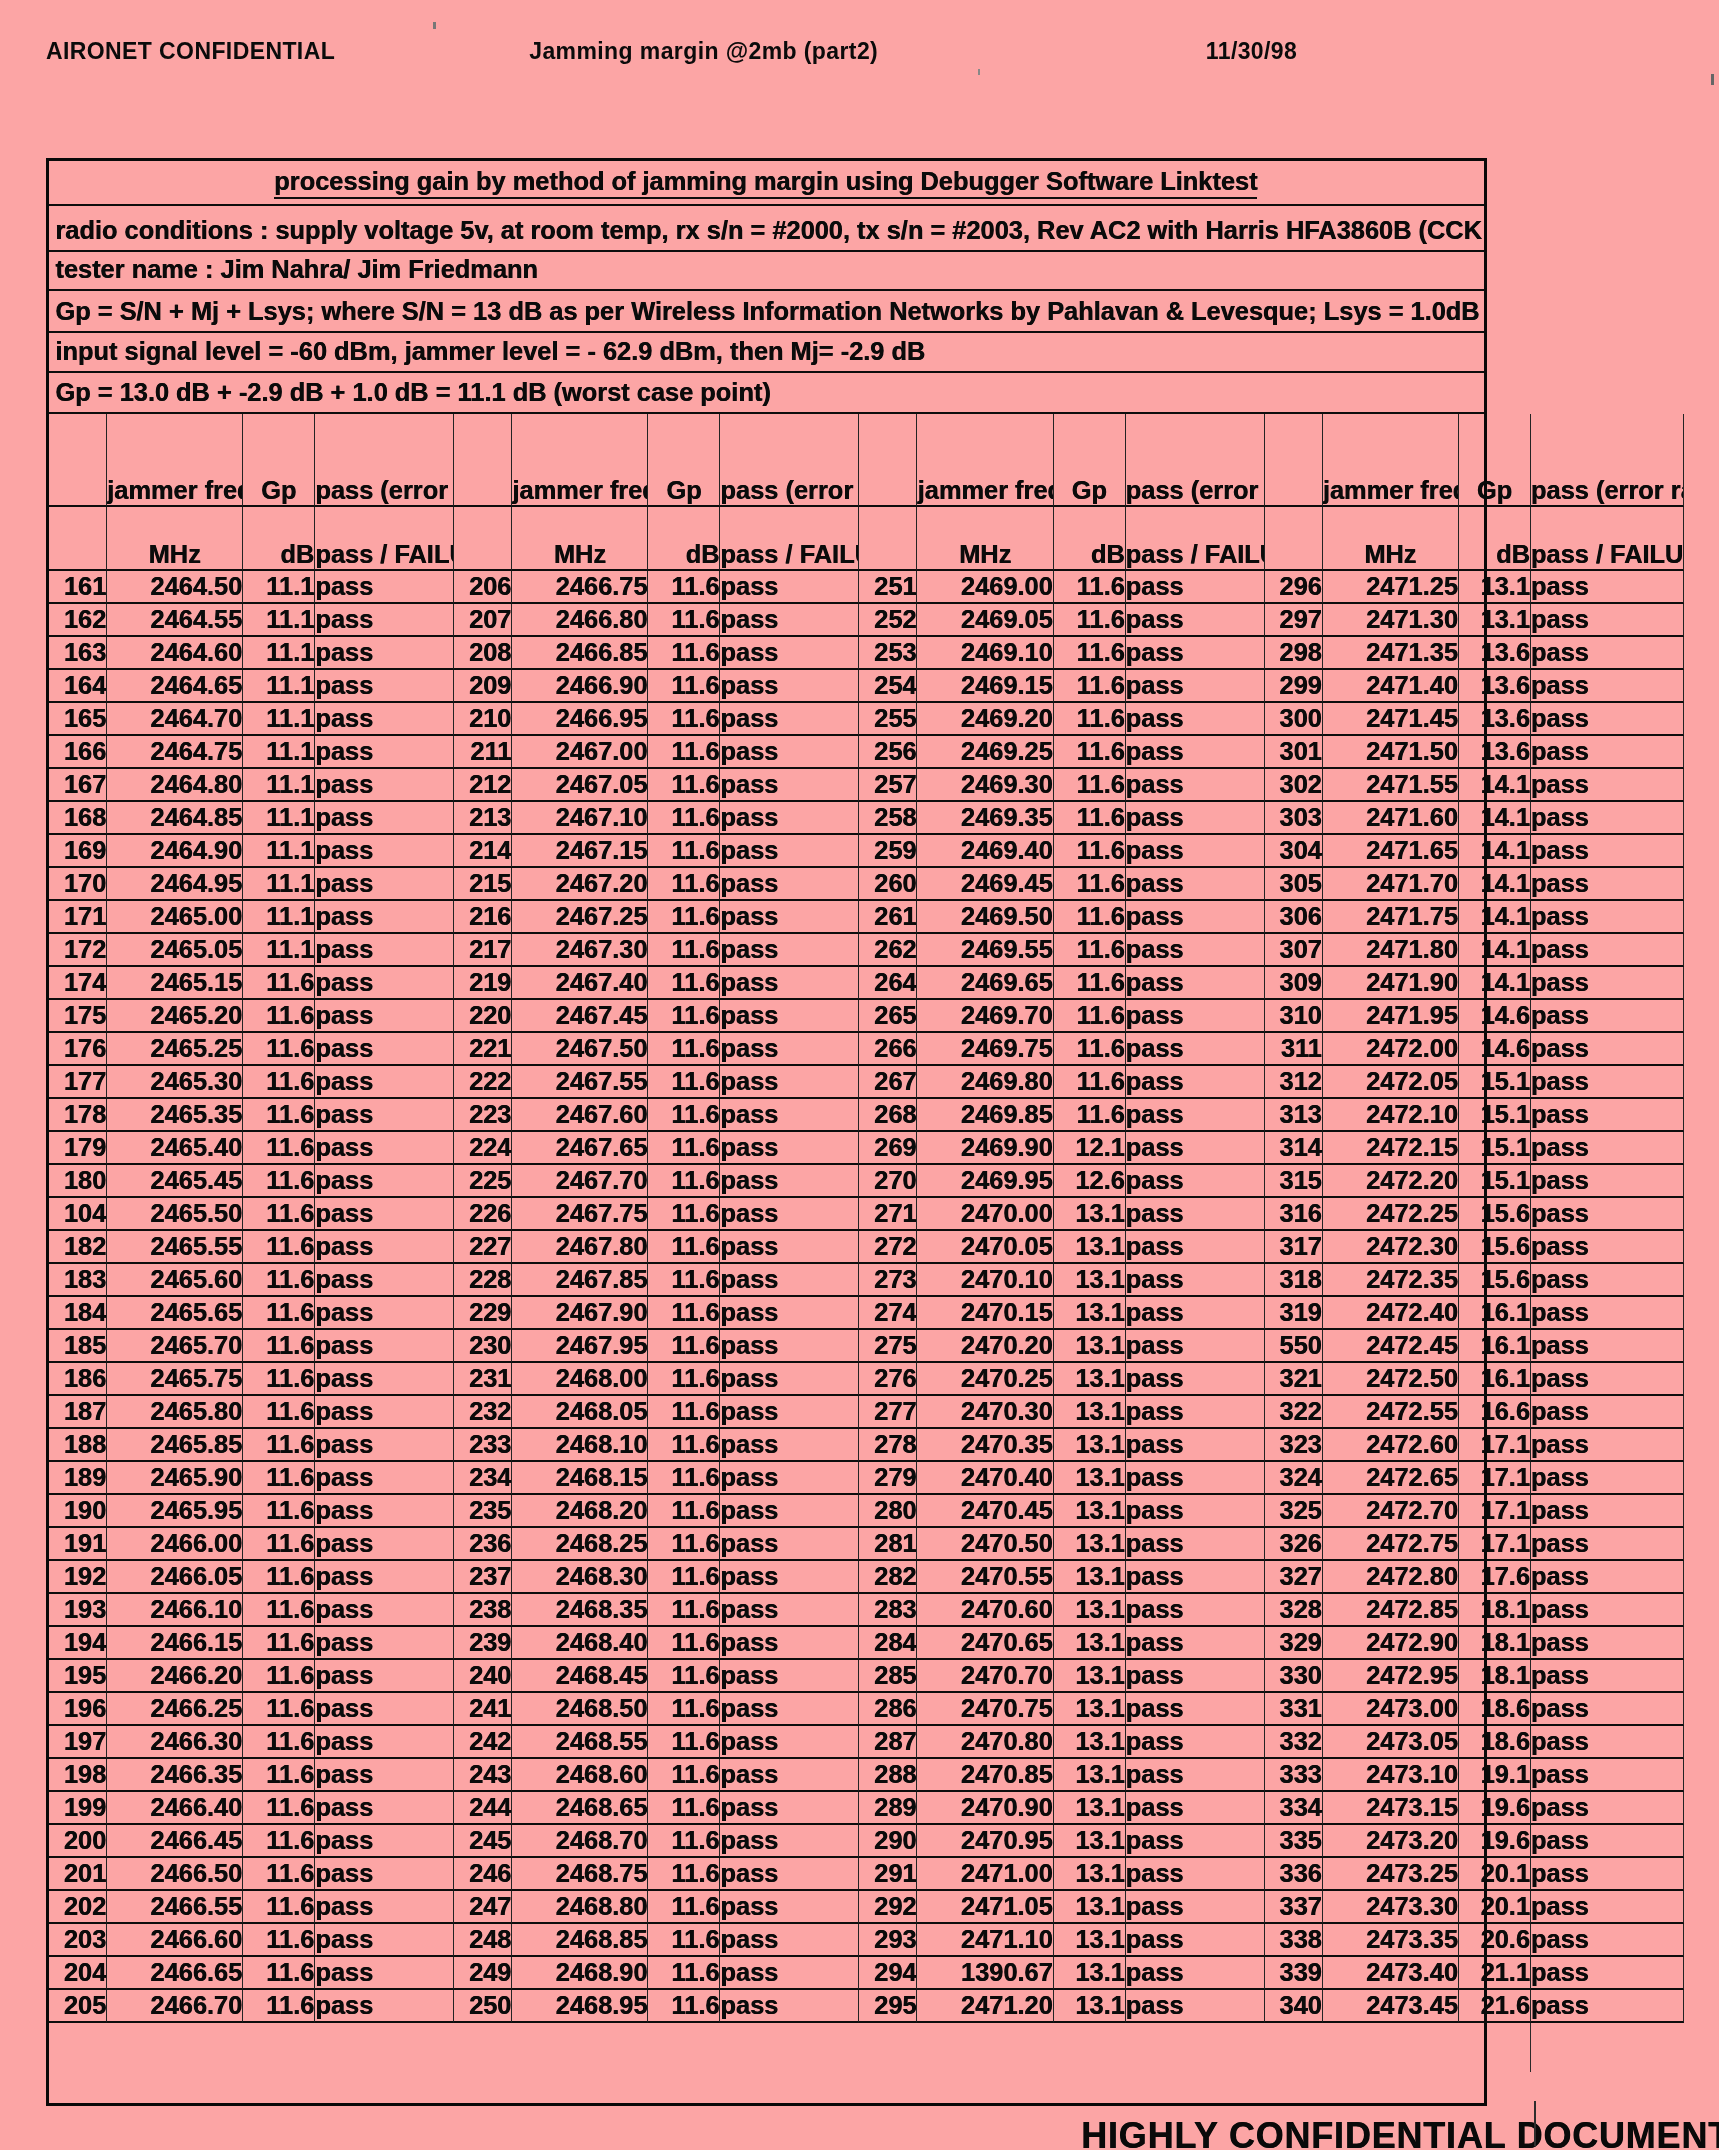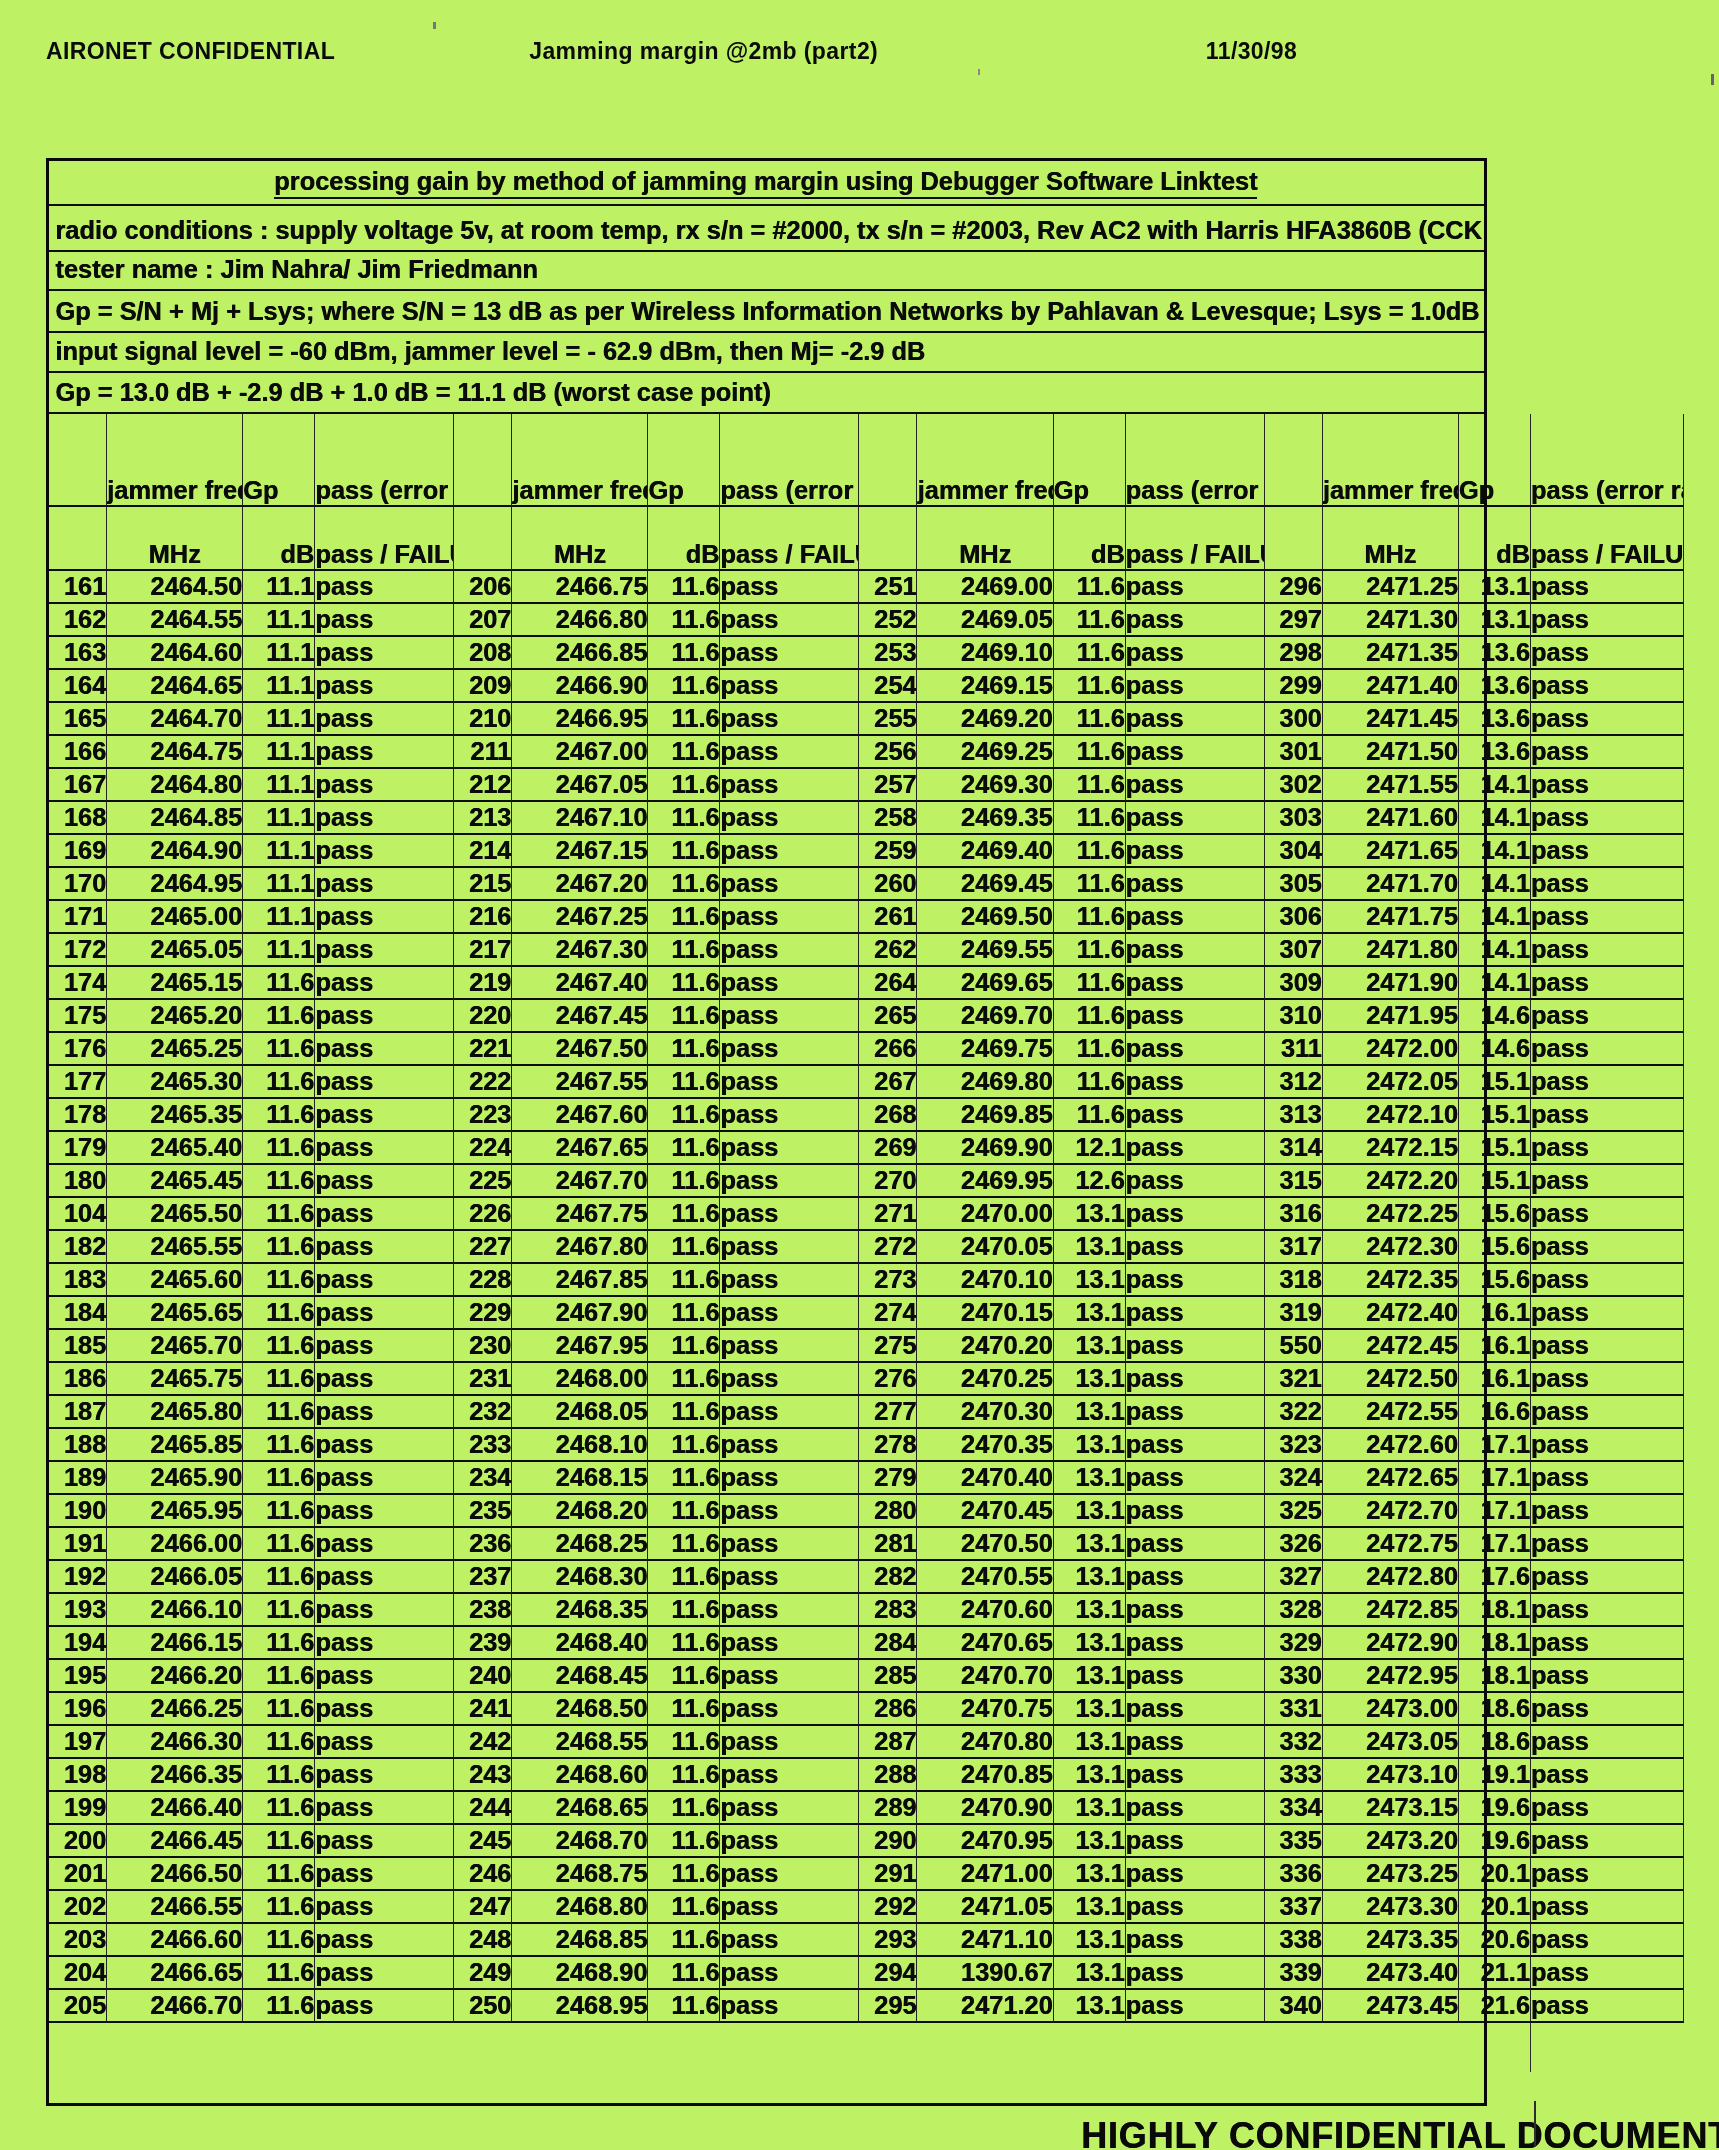--- a/index.html
+++ b/index.html
@@ -1,17 +1,17 @@
 <!DOCTYPE html>
 <html style="font-size:12.3px"><head>
 <meta charset="utf-8">
 <style>
   html,body{margin:0;padding:0;background:#e8e8e8;}
   .page{
-    position:relative;width:1720px;height:2151px;background:#bef264;
+    position:relative;width:1720px;height:2151px;background:#fca5a5;
     overflow:hidden;font-family:"Liberation Sans",sans-serif;color:#0b0b0b;
   }
   
   .pagehead{
     position:absolute;left:46px;right:31px;top:38px;
     display:flex;align-items:baseline;
     font-size:23px;font-weight:700;letter-spacing:0.4px;
   }
   .pagehead .ph-left{flex:1;text-align:left;}
   .pagehead .ph-center{flex:1.4;text-align:left;}
@@ -38,21 +38,21 @@
   }
   table.jam th,table.jam td{
     box-sizing:border-box;margin:0;padding:0;
     border-right:1.5px solid #242424;border-bottom:2.3px solid #0d0d0d;
     overflow:hidden;white-space:nowrap;vertical-align:bottom;
   }
   table.jam td{height:33px;vertical-align:middle;}
   table.jam thead tr.h1 th{height:93px;}
   table.jam thead tr.h2 th{height:64px;}
   th.h-freq{white-space:normal;text-align:center;line-height:1.16;padding:0 10.8px 3.8px 10.8px;font-weight:700;}
-  th.h-gp{text-align:left;padding-bottom:3.8px;}
+  th.h-gp{text-align:center;padding-bottom:3.8px;}
   th.h-pass{white-space:normal;text-align:left;line-height:1.16;padding:0 1.5px 3.8px 7px;}
   th.u-freq{text-align:center;padding:0 7.7px 4.6px 0;}
   th.u-gp{text-align:right;padding:0 4.6px 4.6px 0;}
   th.u-pass{white-space:normal;text-align:right;line-height:1.16;padding:0 7.7px 4.6px 0;}
   td.c-num{text-align:right;padding-right:10.8px;}
   td.c-freq{text-align:right;padding-right:7.7px;}
   td.c-gp{text-align:right;padding-right:6.2px;}
   td.c-pass{text-align:left;padding-left:7.7px;}
   tr.spacer td{height:49px;border-right:none;border-bottom:none;}
   tr.spacer td.sp-line{border-right:1.5px solid #2a2a2a;}

